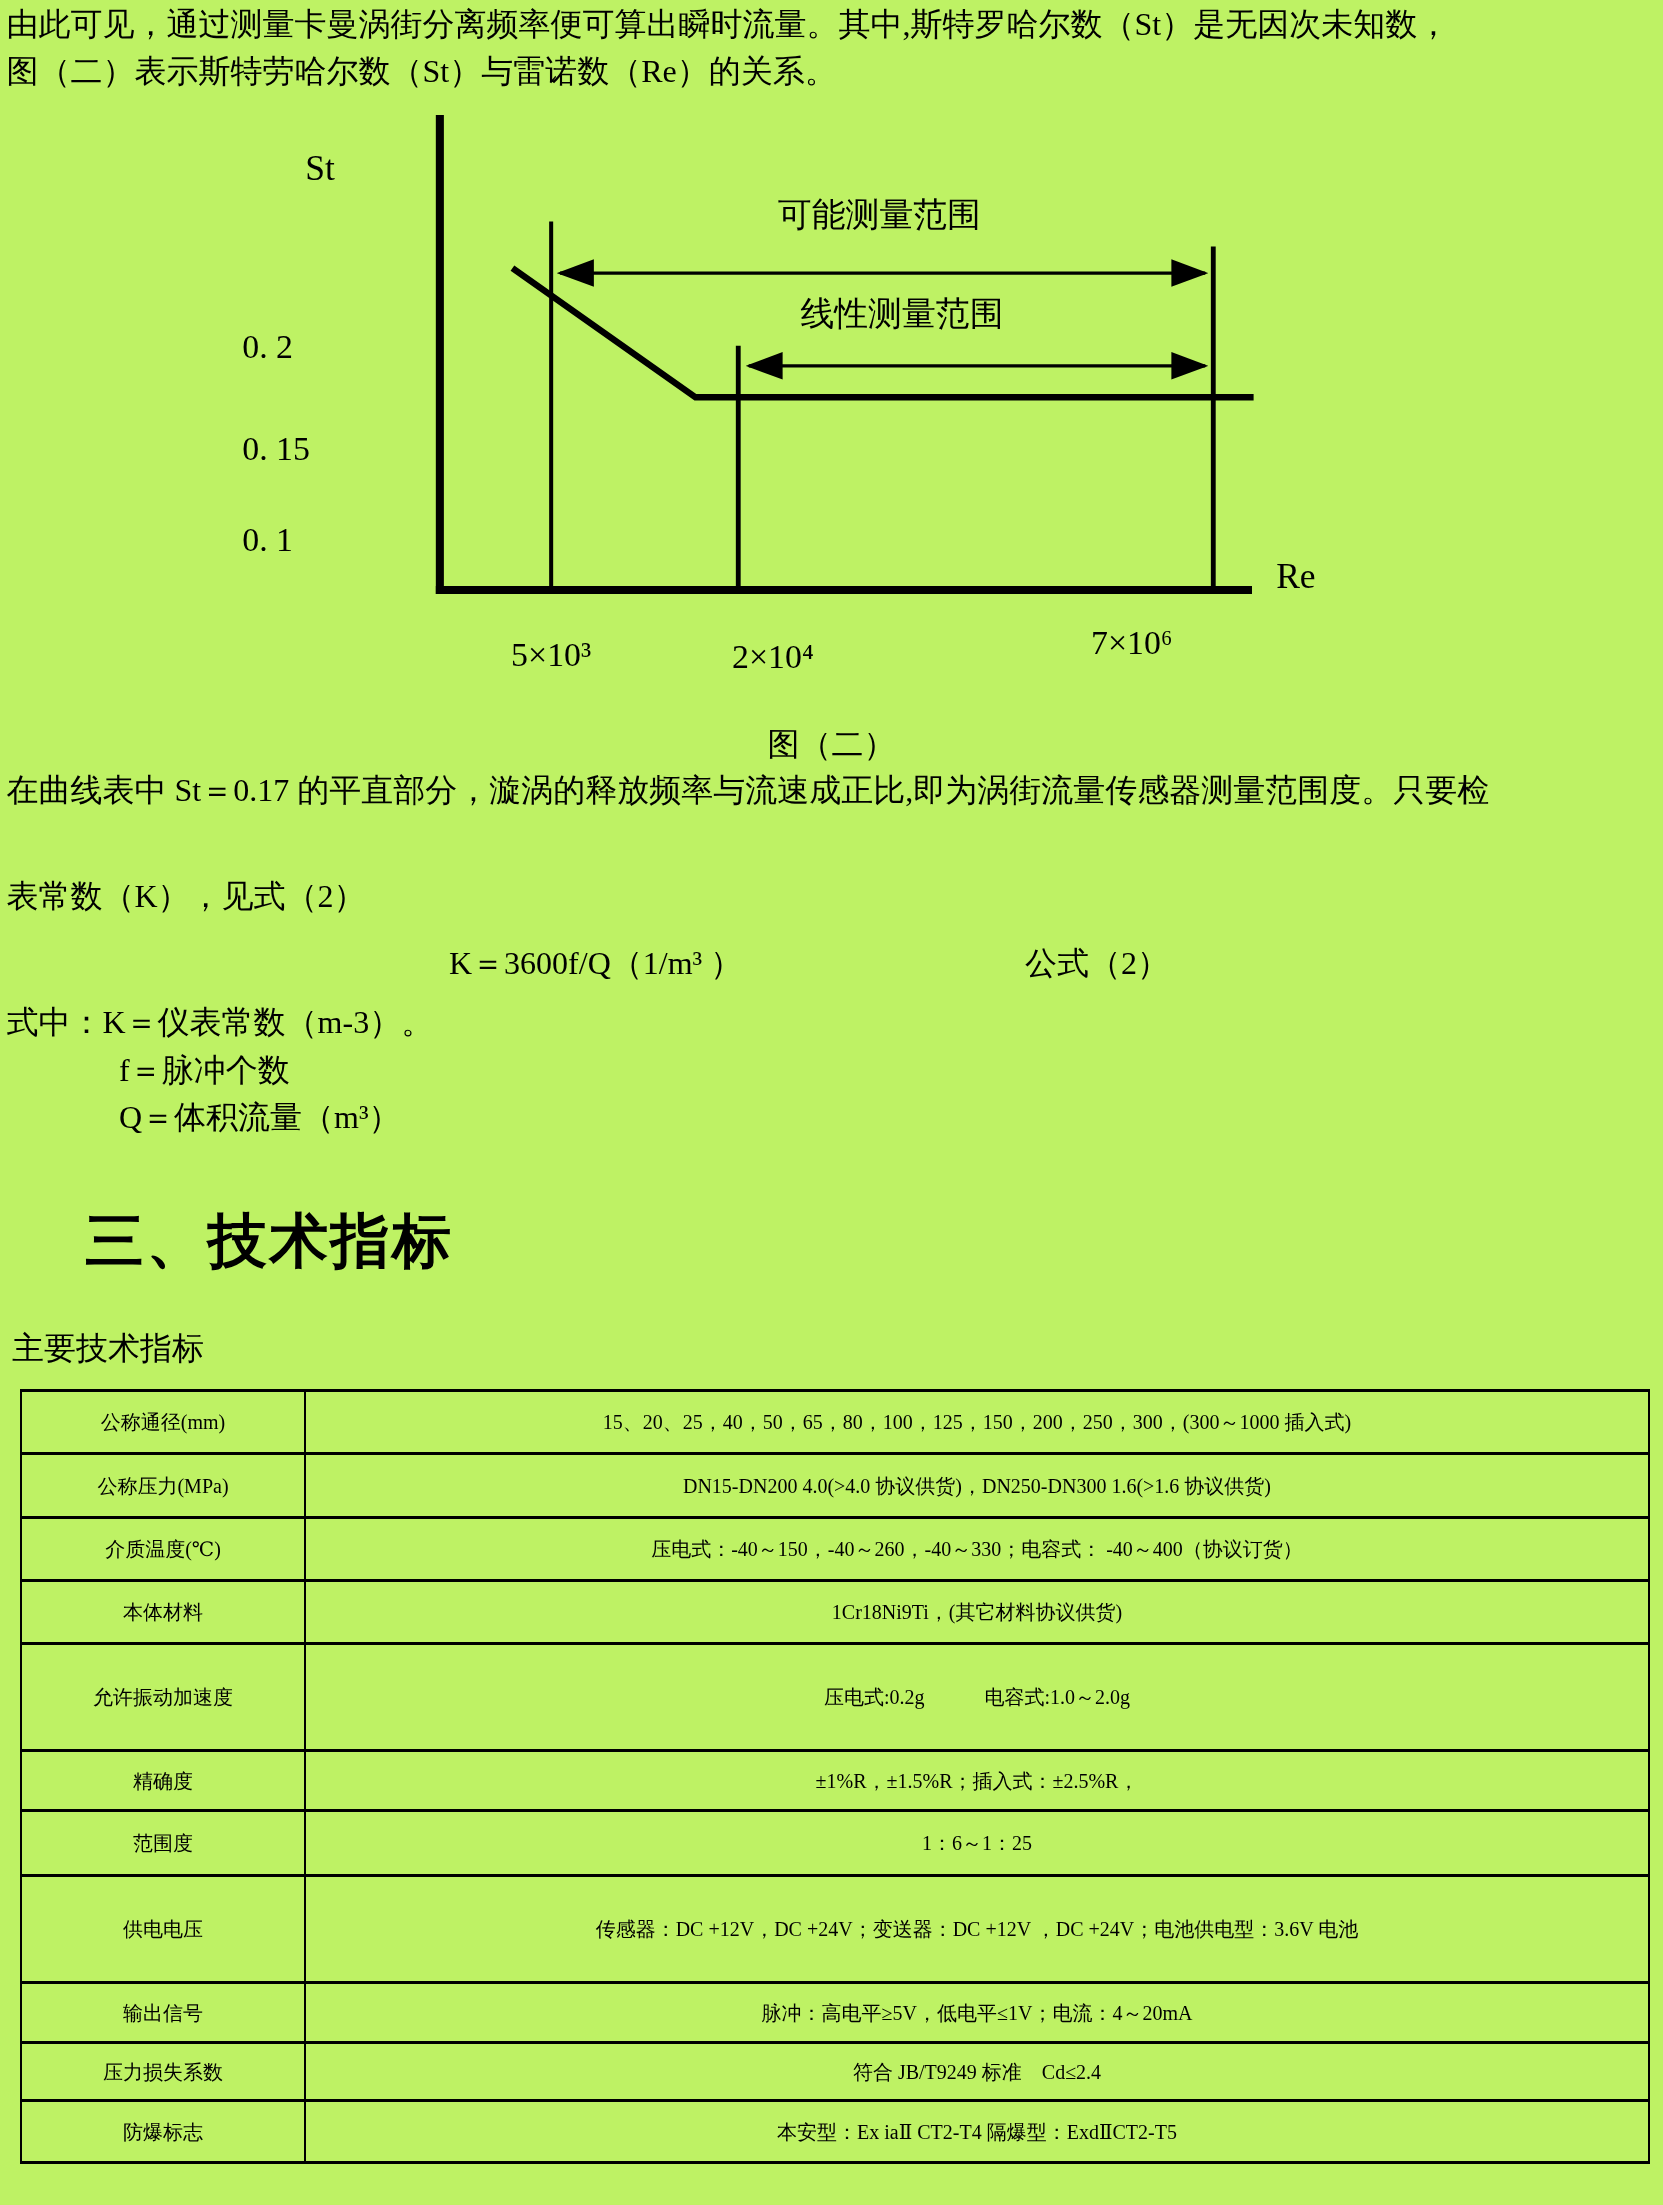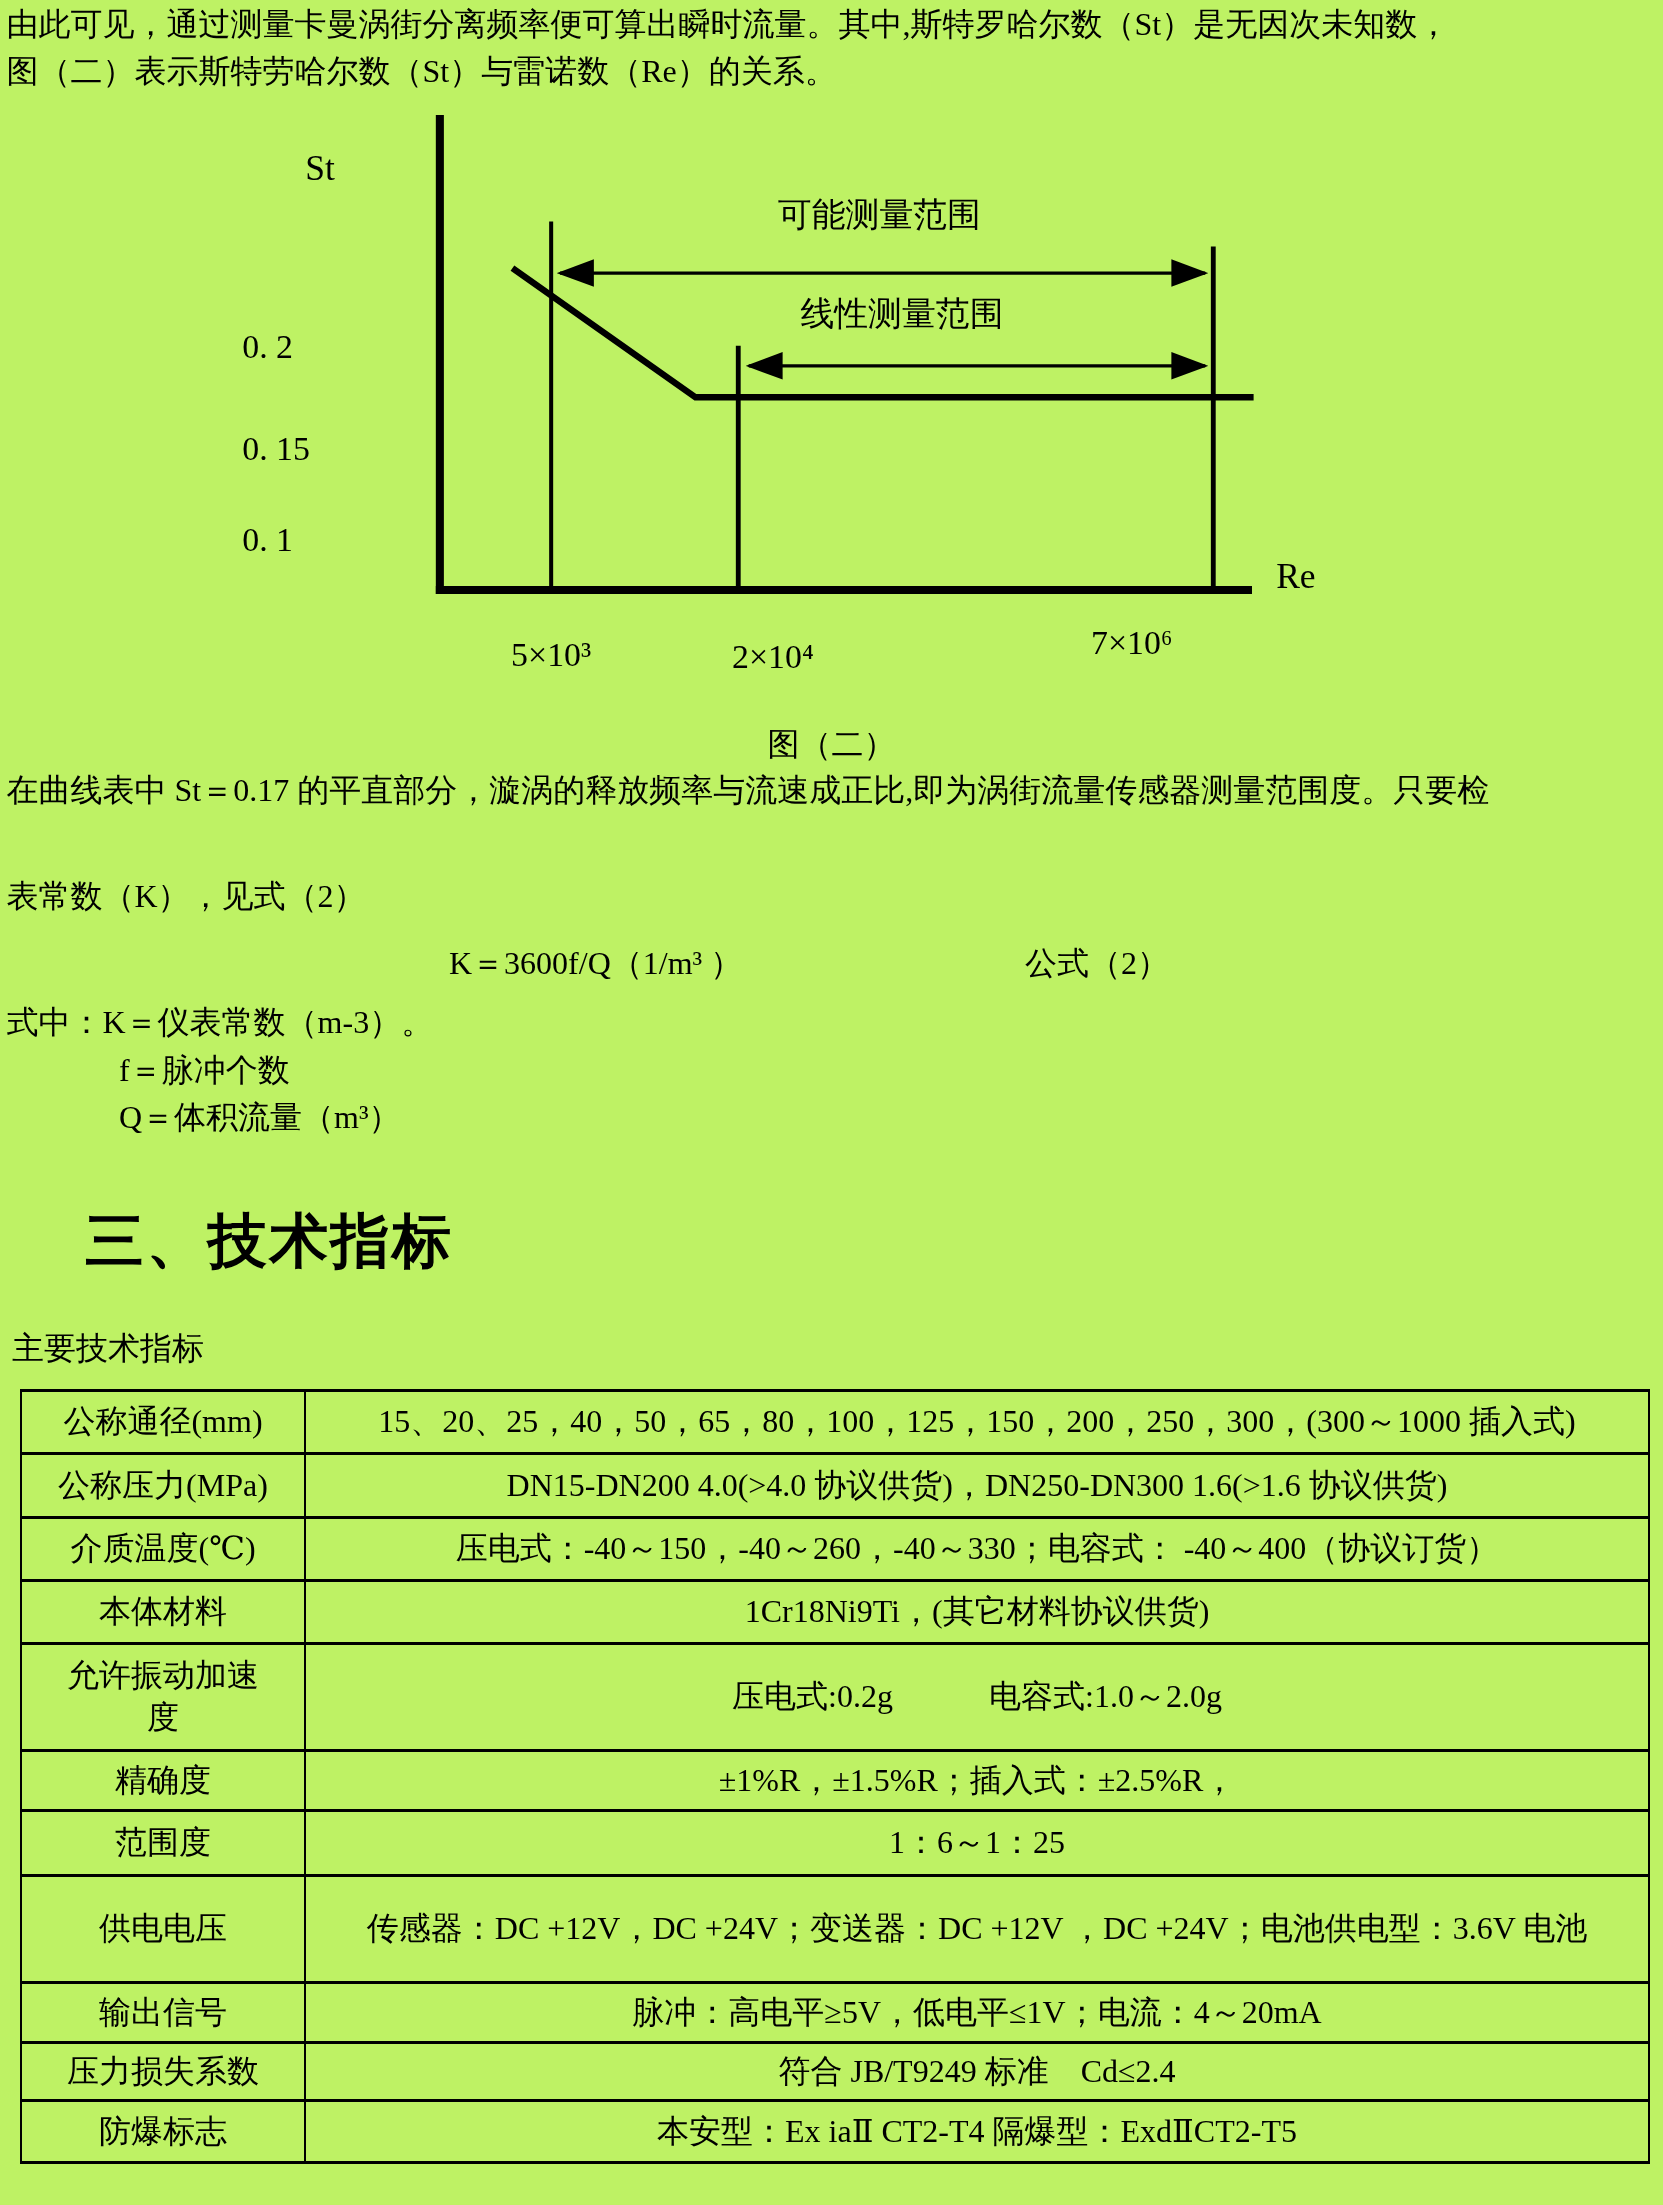--- a/index.html
+++ b/index.html
@@ -25,21 +25,21 @@
     font-family: "Liberation Serif", "DejaVu Serif", serif;
     fill: #000000;
   }
   table.spec {
     position: absolute;
     left: 20px;
     top: 1389px;
     width: 1630px;
     border-collapse: collapse;
     table-layout: fixed;
-    font-size: 32px;
+    font-size: 20px;
     line-height: 1.3;
   }
   table.spec td {
     border: 2.4px solid #000000;
     border-top-width: 3.2px;
     border-bottom-width: 3.2px;
     text-align: center;
     vertical-align: middle;
     padding: 0 9.7px;
   }

